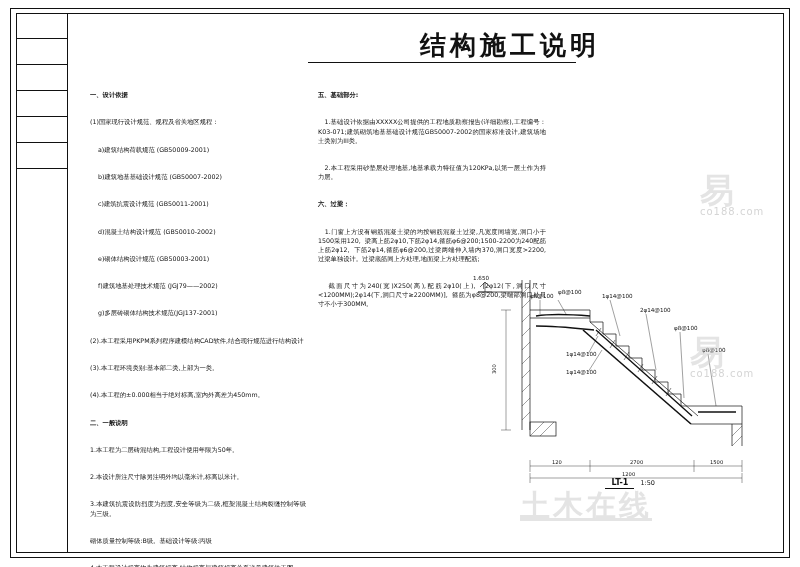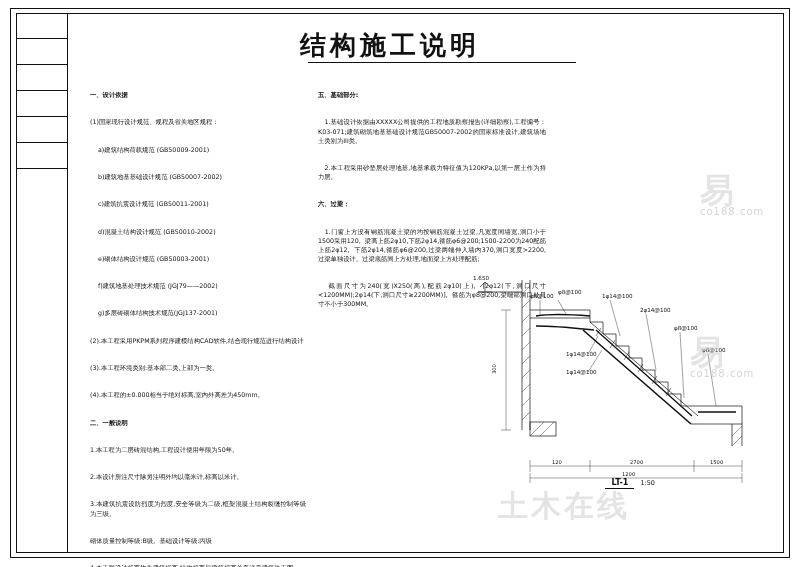--- a/index.html
+++ b/index.html
@@ -33,21 +33,21 @@
   }
   .stub-rows{position:absolute;left:0;top:0;width:100%;height:100%;}
   .stub-rows div{
     border-bottom:1px solid #111;
     box-sizing:border-box;
     width:100%;
   }
   
   .title{
     position:absolute;left:300px;top:28px;width:300px;
-    text-align:left;
+    text-align:right;
     font-family:"DejaVu Serif","Liberation Serif",serif;
     font-size:26px;
     letter-spacing:4px;
     color:#111;
     font-weight:bold;
   }
   .title-rule{
     position:absolute;left:308px;top:62px;width:268px;height:1px;background:#111;
   }
   
@@ -77,21 +77,21 @@
   .cap .name{display:inline-block;border-bottom:1.6px solid #111;padding:0 6px 1px 6px;font-weight:bold;}
   .cap .scale{display:inline-block;margin-left:6px;font-size:6.5px;}
   
   .wm{
     position:absolute;color:#cfcfcf;opacity:.55;
     font-family:"DejaVu Serif","Liberation Serif",serif;
     font-weight:bold;pointer-events:none;user-select:none;
   }
   .wm1{left:700px;top:168px;font-size:34px;}
   .wm2{left:690px;top:330px;font-size:34px;}
-  .wm3{left:498px;top:486px;font-size:30px;letter-spacing:3px;}
+  .wm3{left:520px;top:486px;font-size:30px;letter-spacing:3px;text-decoration:underline;}
   .wm-small{
     position:absolute;color:#d5d5d5;font-size:10px;letter-spacing:1px;
   }
 </style>
 </head>
 <body>
 
 <div id="sheet">
 
   <div class="outer-border"></div>

